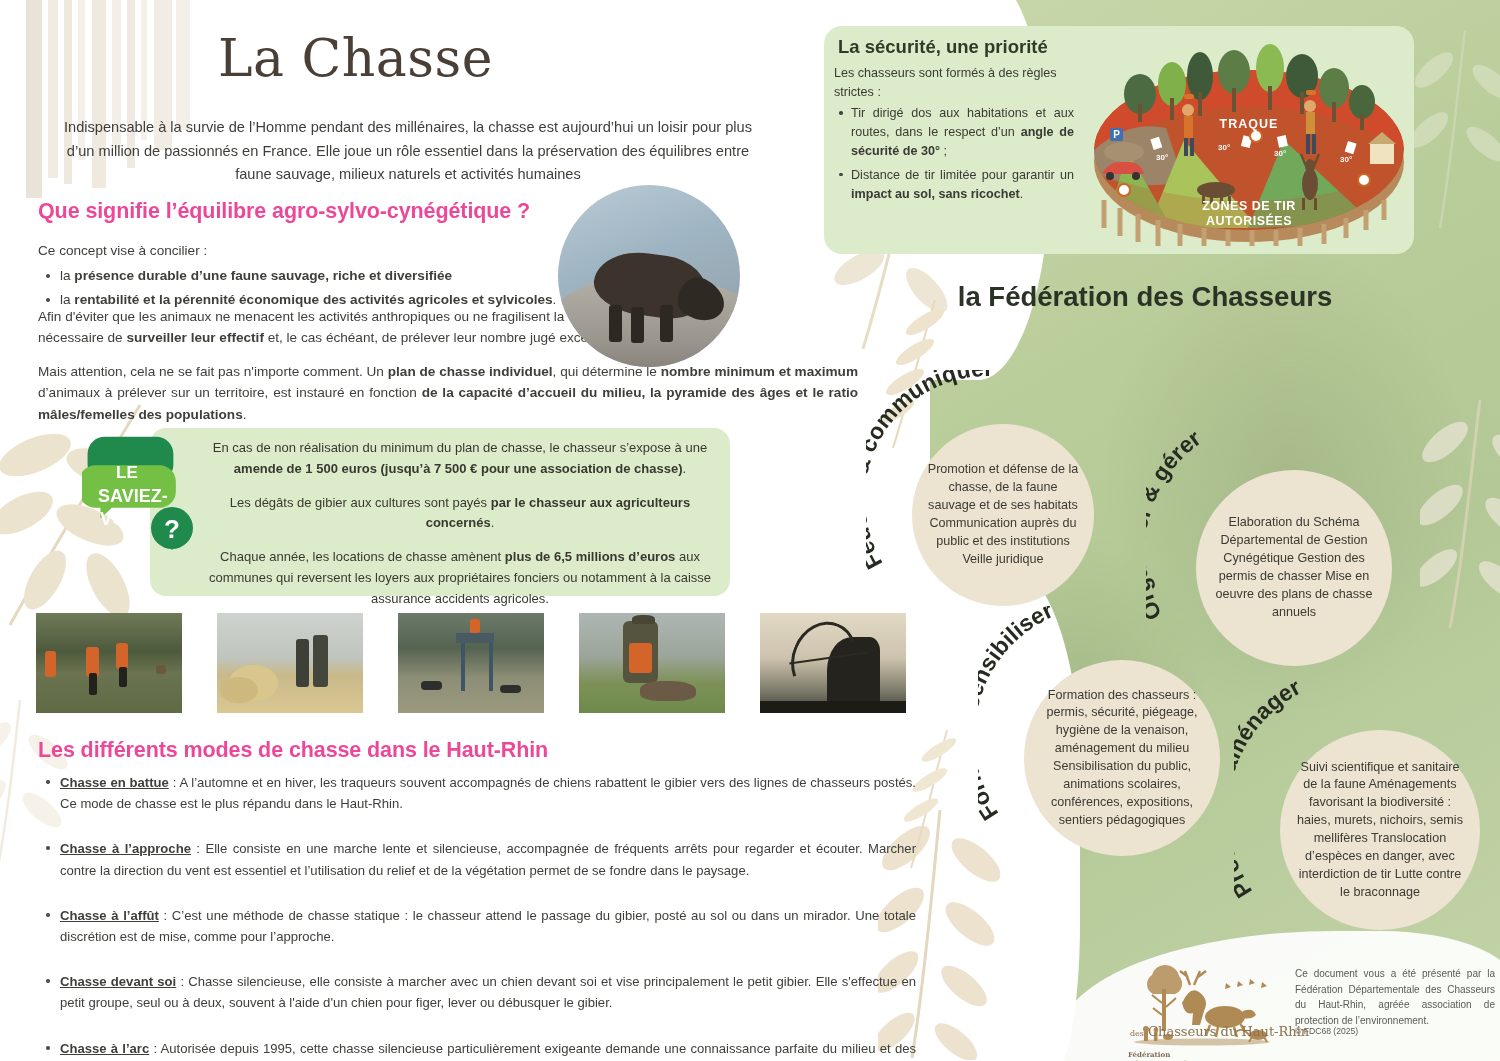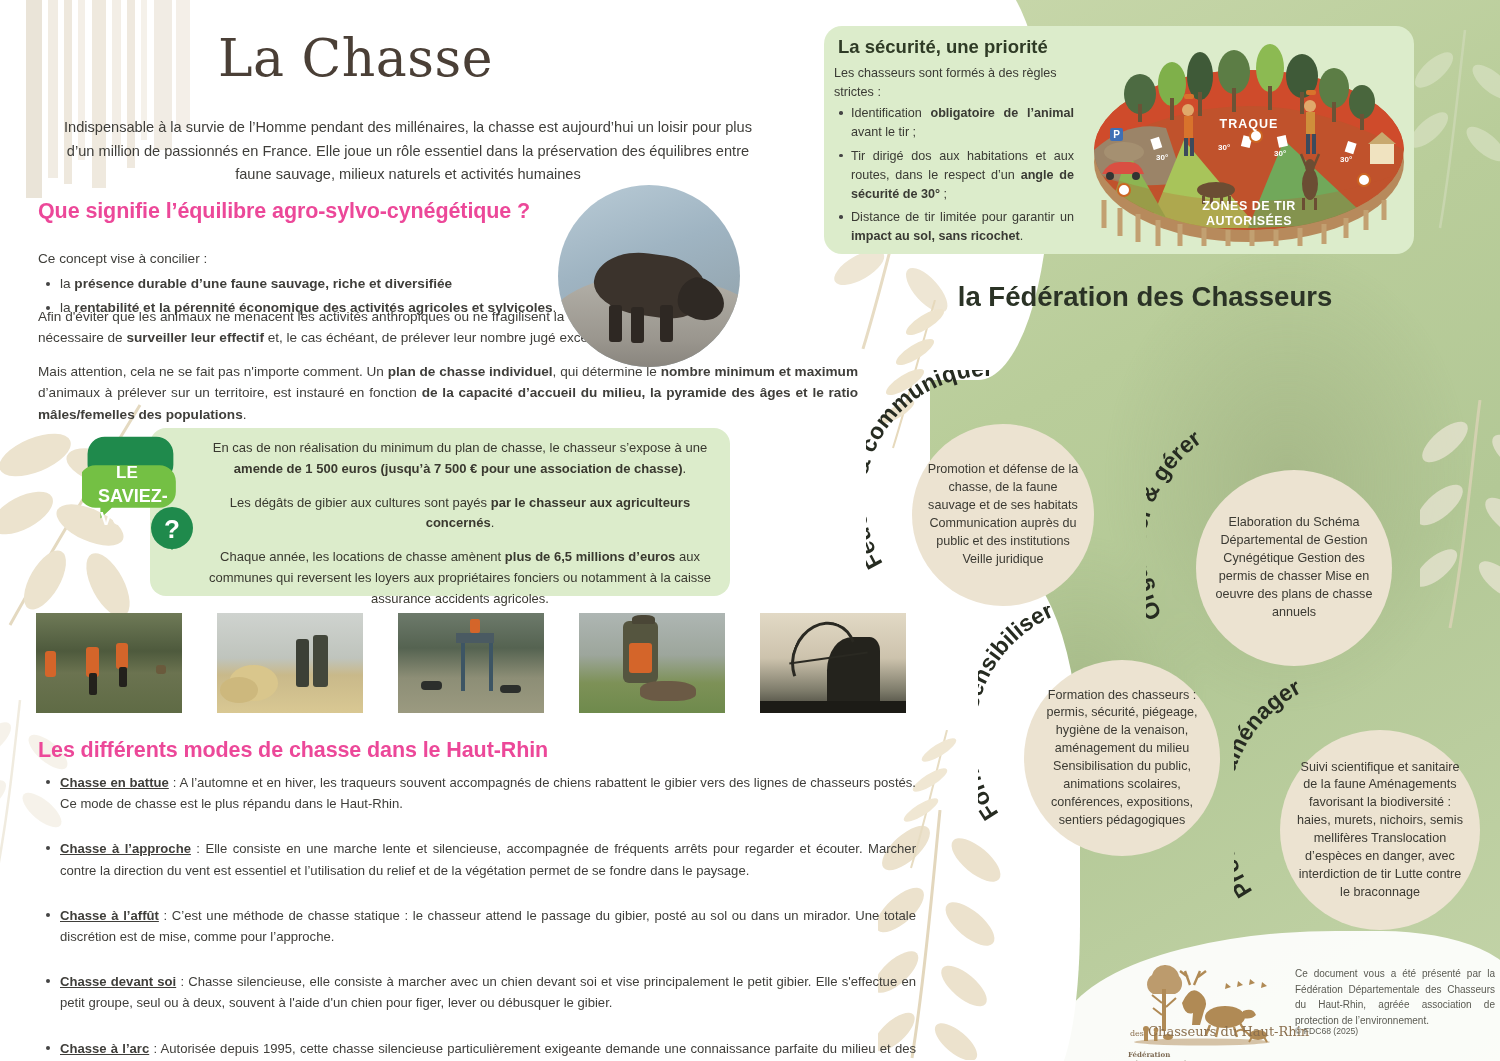--- a/index.html
+++ b/index.html
@@ -120,21 +120,21 @@
     font-weight: bold;
     color: #ec4899;
     letter-spacing: -.1px;
   }
   #h-equilibre { position: absolute; left: 38px; top: 199px; }
   #h-modes     { position: absolute; left: 38px; top: 738px; }
 
   .body-text { font-size: 13.6px; line-height: 1.58; color: #3f3e3a; }
   .body-text b { font-weight: bold; }
 
-  #p-concept { position: absolute; left: 38px; top: 248px; width: 520px; }
+  #p-concept { position: absolute; left: 38px; top: 240px; width: 520px; }
   .bullets { list-style: none; margin-top: 4px; }
   .bullets li {
     position: relative;
     padding-left: 22px;
     margin-bottom: 2px;
     font-size: 13.6px;
     line-height: 1.6;
   }
   .bullets li::before {
     content: "";
@@ -525,21 +525,20 @@
     <li><span class="term">Chasse à l’approche</span><span> : Elle consiste en une marche lente et silencieuse, accompagnée de fréquents arrêts pour regarder et écouter. Marcher contre la direction du vent est essentiel et l’utilisation du relief et de la végétation permet de se fondre dans le paysage.</span></li>
     <li><span class="term">Chasse à l’affût</span><span> : C’est une méthode de chasse statique : le chasseur attend le passage du gibier, posté au sol ou dans un mirador. Une totale discrétion est de mise, comme pour l’approche.</span></li>
     <li><span class="term">Chasse devant soi</span><span> : Chasse silencieuse, elle consiste à marcher avec un chien devant soi et vise principalement le petit gibier. Elle s'effectue en petit groupe, seul ou à deux, souvent à l'aide d'un chien pour figer, lever ou débusquer le gibier.</span></li>
     <li><span class="term">Chasse à l’arc</span><span> : Autorisée depuis 1995, cette chasse silencieuse particulièrement exigeante demande une connaissance parfaite du milieu et des animaux. C’est en effet généralement à 15 mètres qu’il faut approcher le gibier pour lui décocher une flèche à coup sûr.</span></li>
   </ul>
 
   <div class="secu-box"></div>
   <div class="secu-title">La sécurité, une priorité</div>
   <div class="secu-intro">Les chasseurs sont formés à des règles strictes :</div>
   <ul class="secu-list">
-    <li><span>Identification </span><b>obligatoire de l’animal</b><span> avant le tir ;</span></li>
     <li><span>Tir dirigé dos aux habitations et aux routes, dans le respect d’un </span><b>angle de sécurité de 30°</b><span> ;</span></li>
     <li><span>Distance de tir limitée pour garantir un </span><b>impact au sol, sans ricochet</b><span>.</span></li>
   </ul>
 
   <svg class="diagram" viewBox="0 0 322 214">
     <defs>
       <clipPath id="plate">
           <ellipse cx="161" cy="118" rx="155" ry="80"></ellipse>
         </clipPath>
     </defs>

